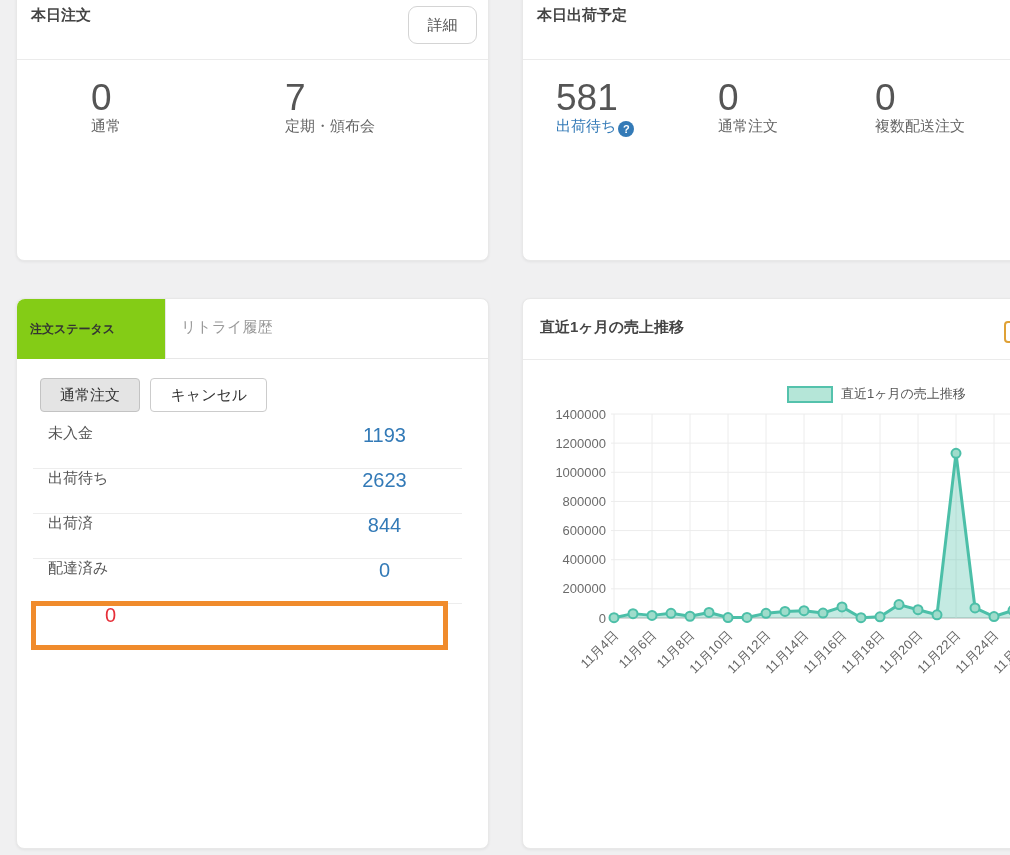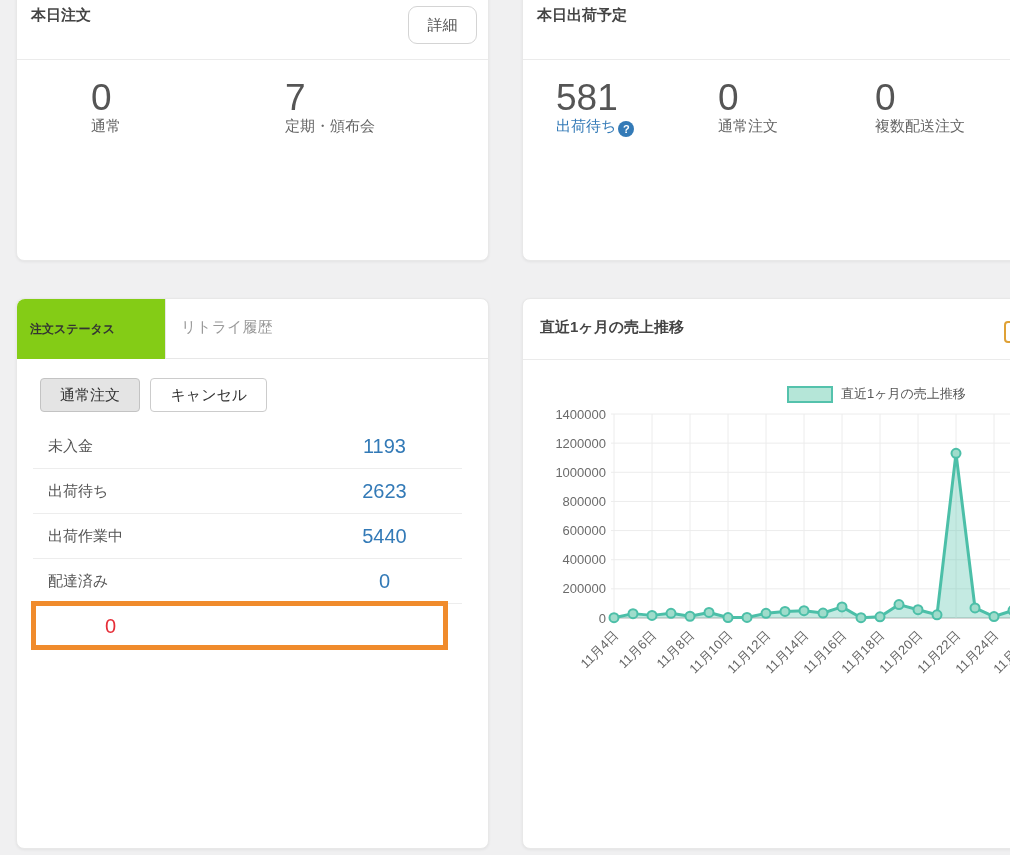--- a/index.html
+++ b/index.html
@@ -36,21 +36,21 @@
         padding-left:13px;box-sizing:border-box;font-size:12px;font-weight:bold;color:#333;cursor:pointer}
   .tab-inactive{position:absolute;left:149px;top:0;height:56px;display:flex;align-items:center;
         padding-left:15px;font-size:15px;color:#999;cursor:pointer}
   .os-body{padding:0 26px 0 16px}
   .filters{margin:19px 0 0 7px}
   .btn-seg{display:inline-block;height:34px;line-height:32px;padding:0 19px;font-size:15px;
         border-radius:4px;box-sizing:border-box;cursor:pointer}
   .btn-seg.on{background:#e4e4e4;border:1px solid #c3c3c3;color:#333}
   .btn-seg.off{background:#fff;border:1px solid #ccc;color:#333;margin-left:6px}
   .rows{margin-top:12px}
-  .row{position:relative;height:44px;display:flex;align-items:center;border-bottom:1px solid #ededed}
+  .row{position:relative;height:44px;display:flex;border-bottom:1px solid #ededed}
   .row:last-child{border-bottom:none}
   .row .lab{flex:1;padding-left:15px;font-size:15px;color:#555}
   .row .val{width:155px;text-align:center;font-size:20px;color:#337ab7;cursor:pointer}
   .row.alert .lab,.row.alert .val{color:#e62e38}
   .hl-box{position:absolute;left:-2px;top:-3px;width:417px;height:49px;border:5px solid #f08b2c;
         box-sizing:border-box;z-index:2;pointer-events:none}
 
   
   .chart-head{position:relative;height:60px;border-bottom:1px solid #ebebeb}
   .chart-head .card-title{top:19px;left:17px}
@@ -112,22 +112,22 @@
       <div class="rows">
         <div class="row">
           <span class="lab">未入金</span>
           <span class="val">1193</span>
         </div>
         <div class="row">
           <span class="lab">出荷待ち</span>
           <span class="val">2623</span>
         </div>
         <div class="row">
-          <span class="lab">出荷作業中</span>
-          <span class="val">5440</span>
+          <span class="lab">出荷済</span>
+          <span class="val">844</span>
         </div>
         <div class="row">
           <span class="lab">配達済み</span>
           <span class="val">0</span>
         </div>
         <div class="row alert">
           <span class="val">0</span>
           <span class="hl-box"></span>
         </div>
       </div>

